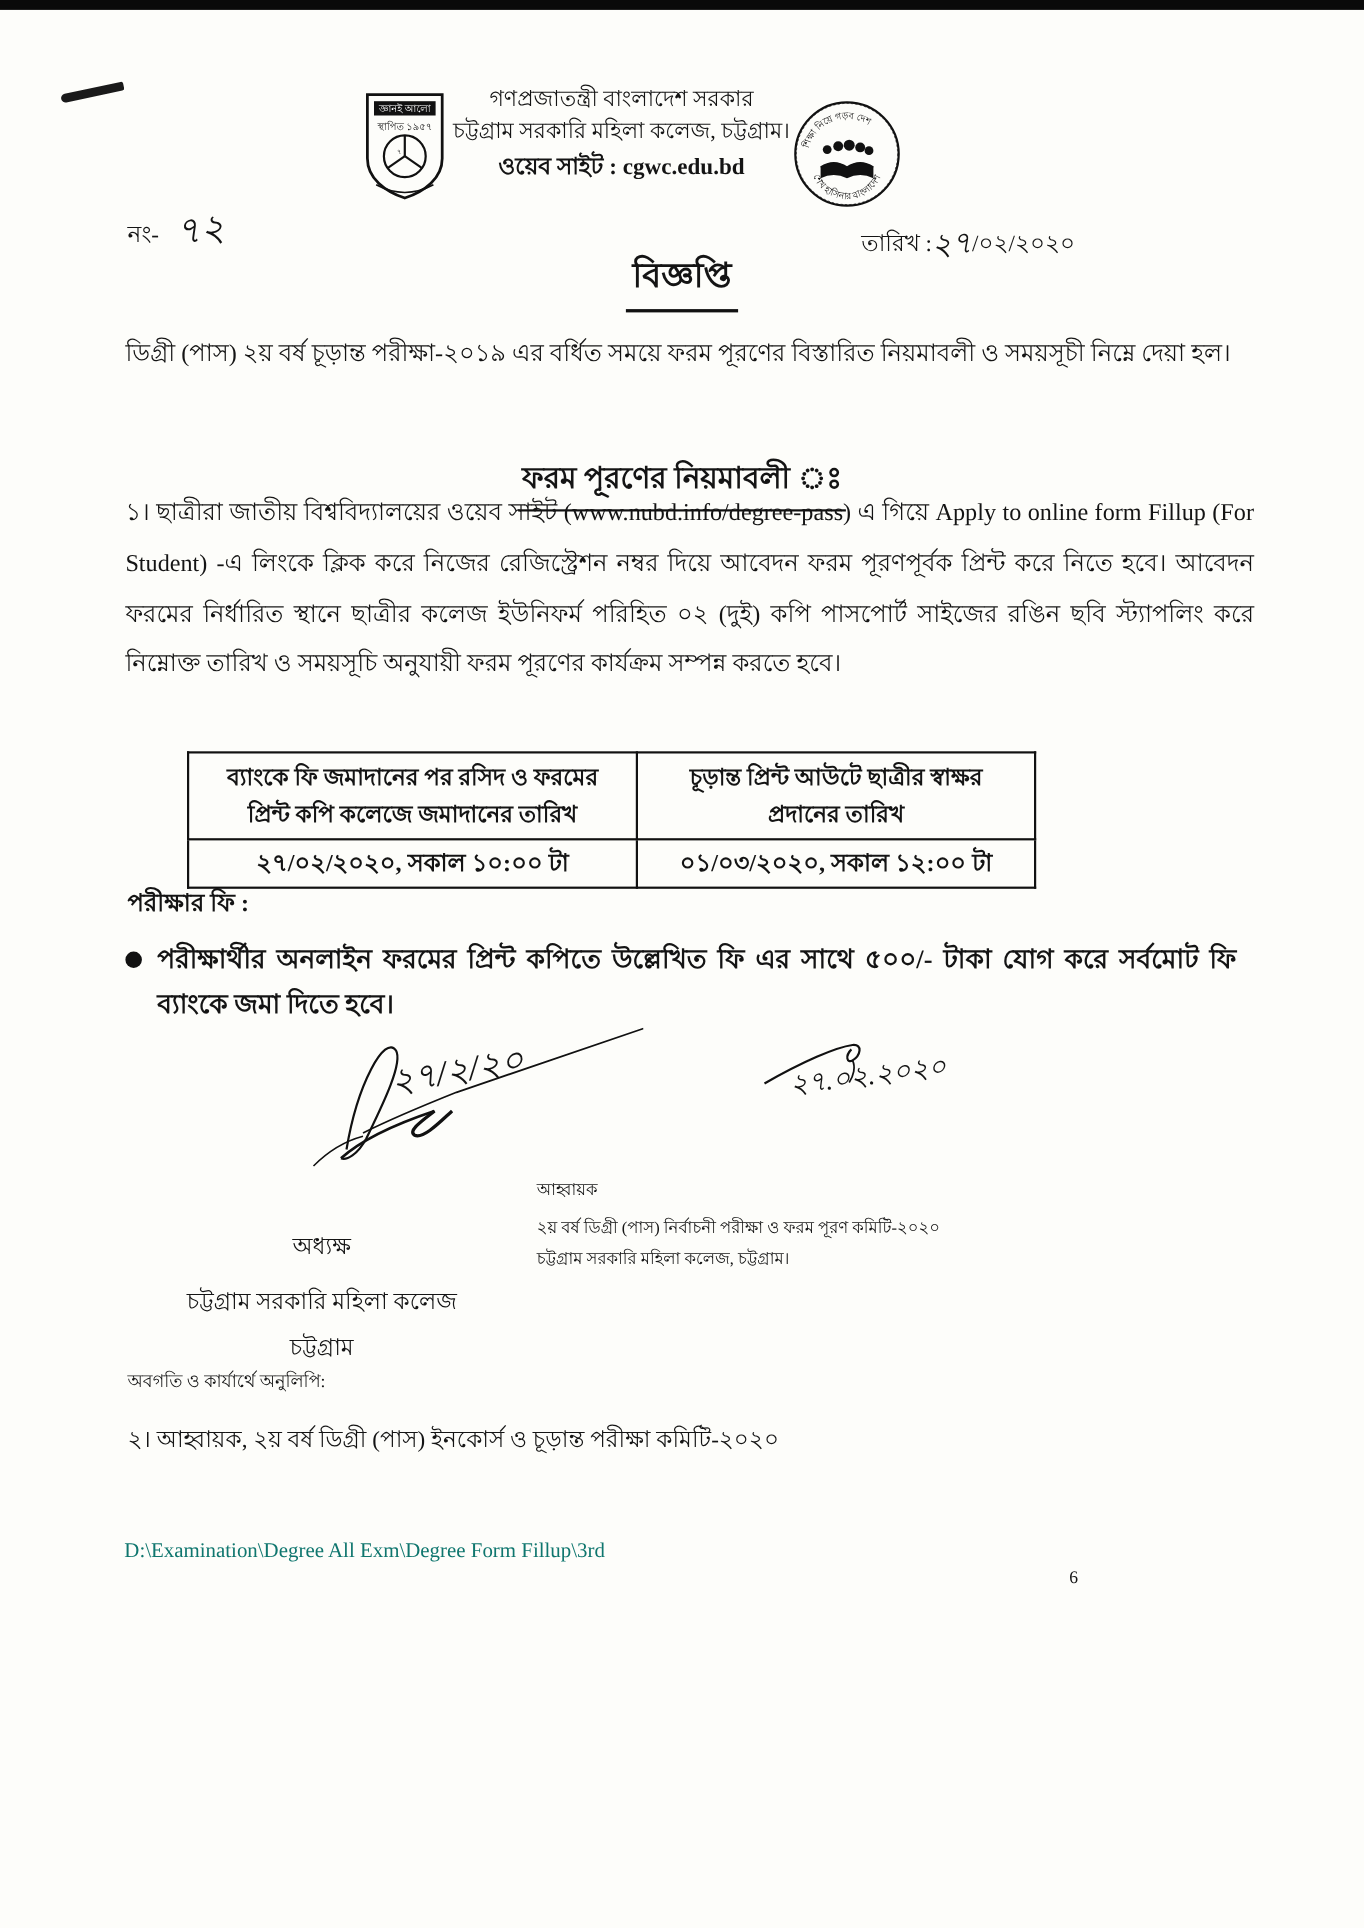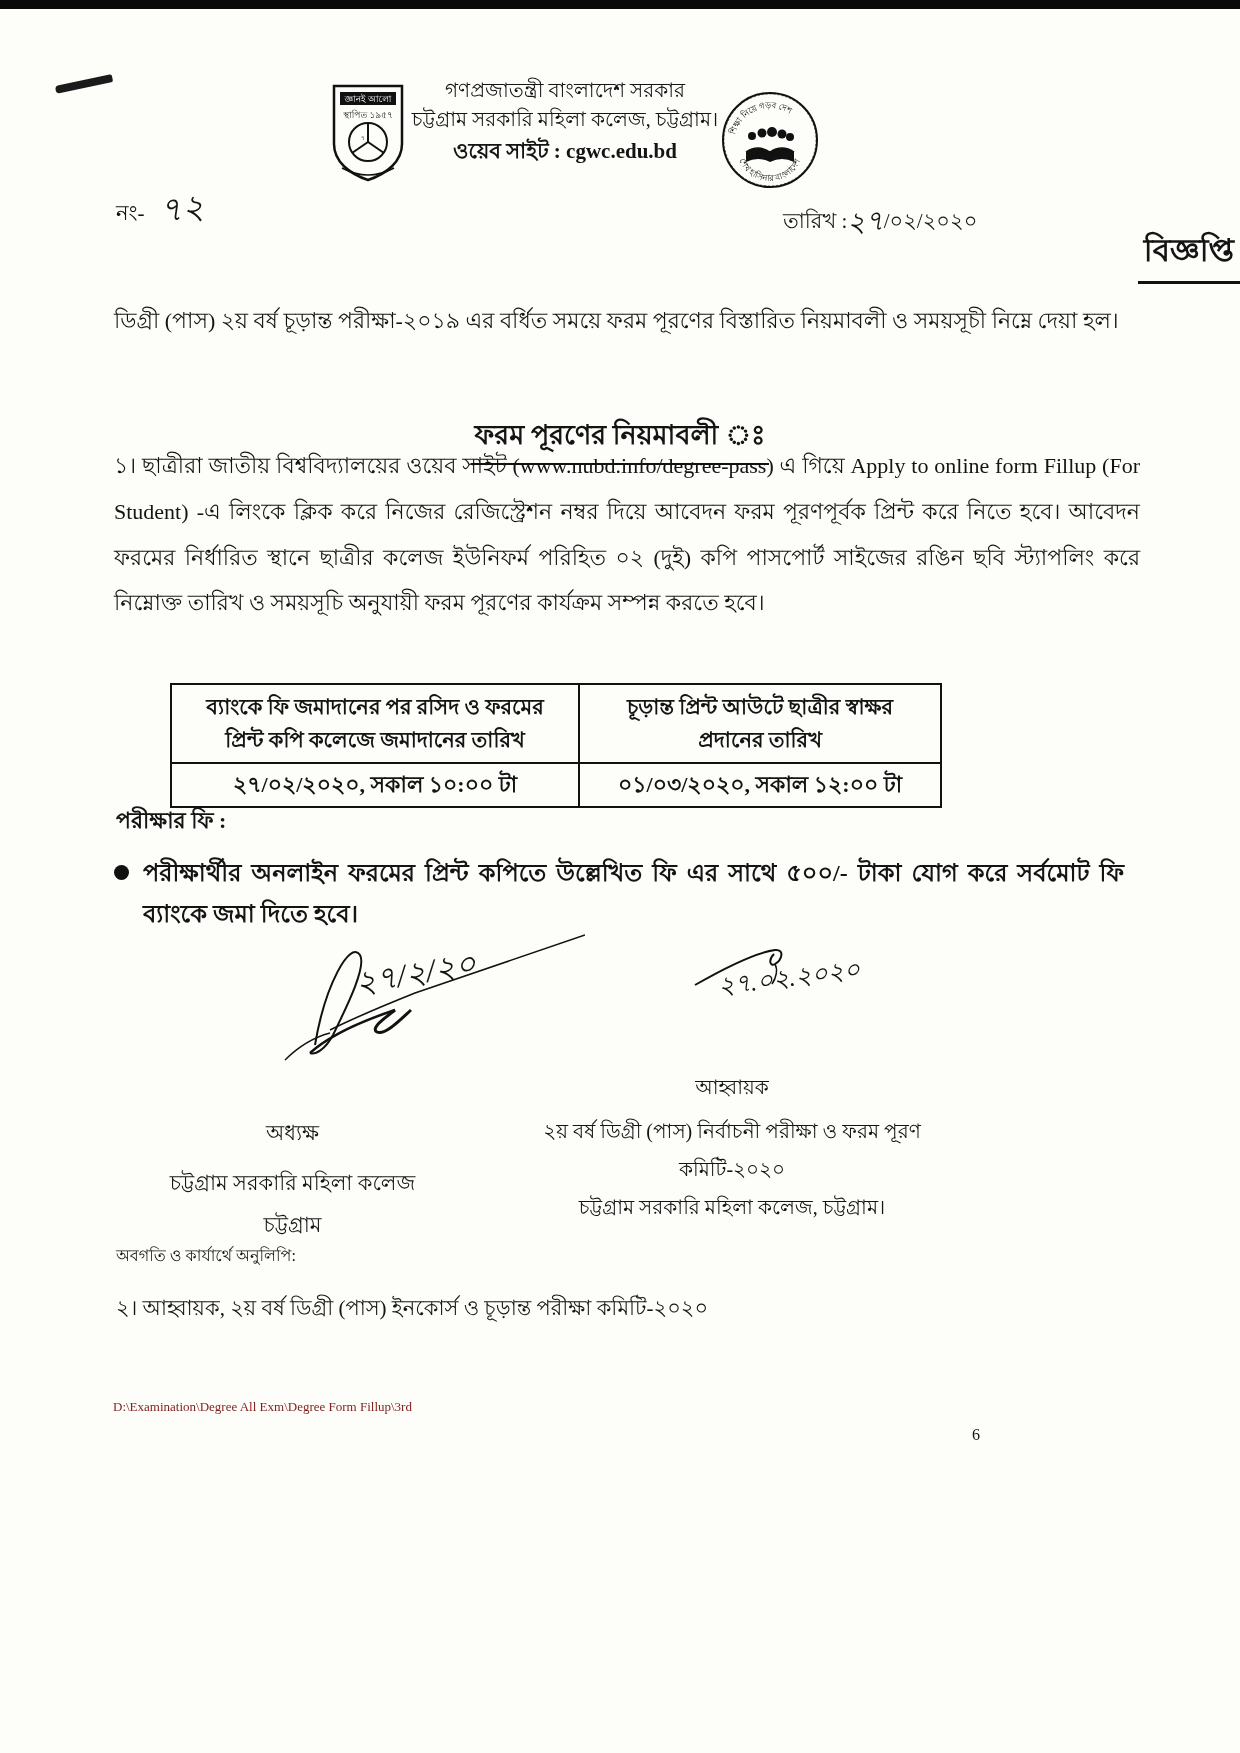--- a/index.html
+++ b/index.html
@@ -22,21 +22,21 @@
   .header-center .site{font-weight:bold;font-size:21px;margin-top:2px;}
   .crest{top:82px;left:328px;}
   .seal{top:90px;left:720px;}
   
   .ref-line{top:197px;left:116px;font-size:21px;}
   .hand{font-family:"Liberation Serif","DejaVu Serif",serif;font-style:italic;}
   .ref-number{top:182px;left:160px;font-size:34px;transform:rotate(-6deg);}
   .date-line{top:200px;left:783px;font-size:21px;}
   .date-hand{font-size:28px;font-style:italic;display:inline-block;transform:rotate(-4deg);vertical-align:-3px;}
   
-  .title-wrap{top:226px;left:0;width:100%;text-align:right;}
+  .title-wrap{top:226px;left:0;width:100%;text-align:center;}
   .title-wrap span{display:inline-block;font-size:31px;font-weight:bold;
     border-bottom:3px solid #111;padding:0 6px 3px 6px;}
   
   .intro{top:299px;left:114px;width:1024px;font-size:22px;line-height:2.0;text-align:justify;}
   .b{font-weight:normal;}
   
   .section-heading{top:374px;left:0;width:100%;text-align:center;}
   .section-heading span{display:inline-block;font-size:27px;font-weight:bold;
     border-bottom:2px solid #111;padding:0 4px 4px 4px;margin-top:40px;}
   
@@ -53,27 +53,27 @@
   .fee-bullet{top:853px;left:114px;width:1010px;display:flex;gap:14px;}
   .fee-bullet .dot{width:15px;height:15px;border-radius:50%;background:#111;margin-top:12px;flex:none;}
   .fee-bullet .txt{font-size:24px;font-weight:bold;line-height:1.72;text-align:justify;}
   
   .sig-left-svg{top:925px;left:255px;}
   .sig-left-date{top:948px;left:355px;font-size:32px;transform:rotate(-10deg);font-style:italic;}
   .sig-right-svg{top:940px;left:690px;}
   .sig-right-date{top:958px;left:718px;font-size:25px;transform:rotate(-7deg);font-style:italic;}
   .sig-left-block{top:1112px;left:120px;width:345px;text-align:center;font-size:21px;line-height:2.0;}
   .sig-left-block .role{margin-bottom:8px;}
-  .sig-right-block{top:1068px;left:488px;width:488px;text-align:center;font-size:20px;line-height:1.9;}
+  .sig-right-block{top:1068px;left:488px;width:488px;font-size:15px;line-height:1.9;}
   .sig-right-block .role{margin-bottom:6px;}
   
   .copies-heading{top:1243px;left:116px;font-size:16px;}
   .copies-list{top:1288px;left:116px;font-size:21px;line-height:1.92;}
   
-  .footer-path{top:1399px;left:113px;font-size:13px;color:#7f1d1d;}
+  .footer-path{top:1399px;left:113px;font-size:19px;color:#0f766e;}
   .page-number{top:1426px;left:972px;font-size:16px;}
 </style>
 </head>
 <body>
 
 <div class="page">
 
   <div class="abs top-scan-bar"></div>
   <div class="abs pen-mark"></div>
 

